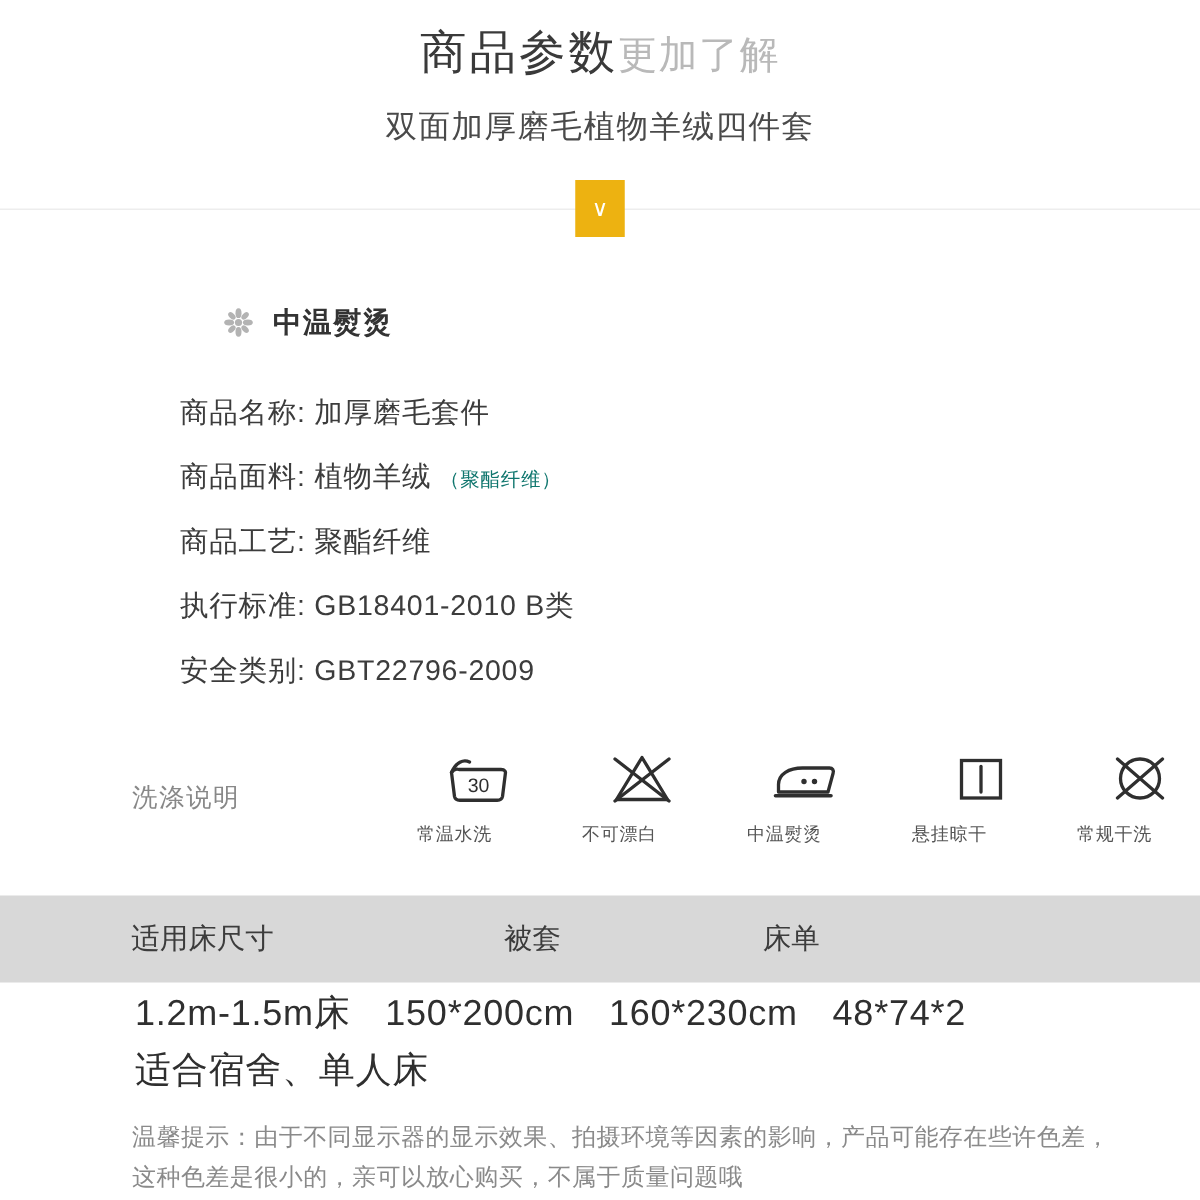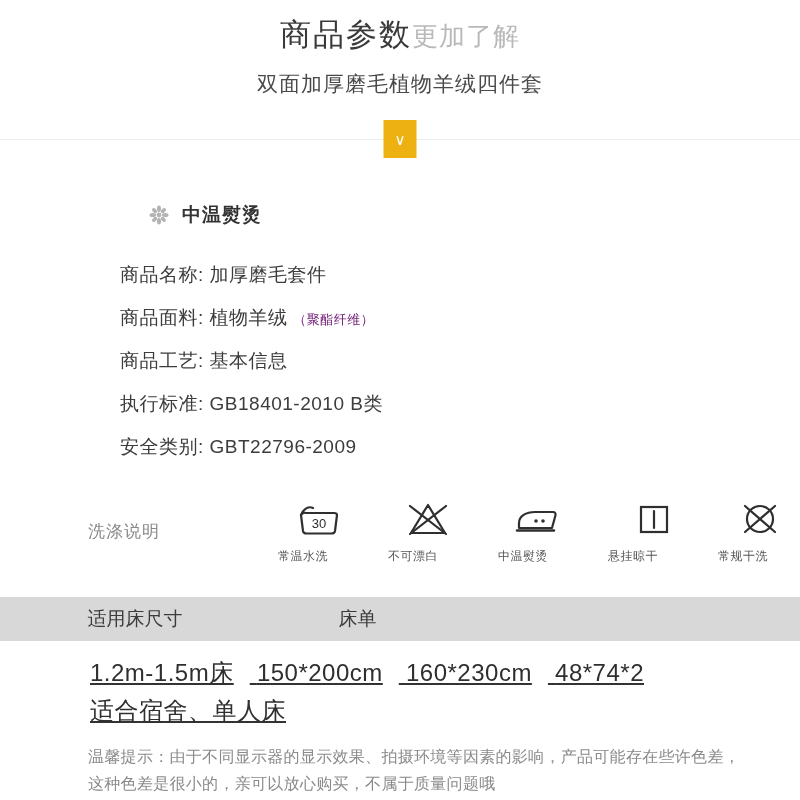--- a/index.html
+++ b/index.html
@@ -111,21 +111,21 @@
     font-size: 19px;
     color: #3c3c3c;
     margin-bottom: 17px;
     letter-spacing: 0.5px;
     white-space: nowrap;
   }
   .spec-row .label { }
   .spec-row .value { }
   .spec-row .note {
     font-size: 13px;
-    color: #701a75;
+    color: #0f766e;
     margin-top: 38px;
   }
 
   
   .wash {
     display: flex;
     align-items: flex-start;
     margin: 38px 0 0 88px;
     gap: 47px;
   }
@@ -154,37 +154,36 @@
     margin-top: 8px;
     font-size: 12px;
     color: #555;
     letter-spacing: 0.5px;
   }
 
   
   .size-header {
     margin-top: 32px;
     background: #d8d8d8;
-    height: 44px;
+    height: 58px;
     display: flex;
     align-items: center;
     color: #3c3c3c;
     font-size: 19px;
   }
   .size-header .cell {
     text-align: center;
   }
   .c1 { width: 270px; }
   .c2 { width: 170px; }
   .c3 { width: 175px; }
   .c4 { width: 185px; }
 
   .size-rows {
-    margin: 16px 0 0 90px;
-    text-decoration: underline;
+    margin: 4px 0 0 90px;
   }
   .size-line {
     font-size: 24px;
     color: #2f2f2f;
     letter-spacing: 0.5px;
     margin-bottom: 6px;
     white-space: nowrap;
   }
   .size-line .gap { display: inline-block; width: 16px; }
   .size-line-2 {
@@ -246,21 +245,21 @@
       <span class="value">加厚磨毛套件</span>
       <span class="note"></span>
     </div>
     <div class="spec-row">
       <span class="label">商品面料:</span>
       <span class="value">植物羊绒</span>
       <span class="note">（聚酯纤维）</span>
     </div>
     <div class="spec-row">
       <span class="label">商品工艺:</span>
-      <span class="value">基本信息</span>
+      <span class="value">聚酯纤维</span>
       <span class="note"></span>
     </div>
     <div class="spec-row">
       <span class="label">执行标准:</span>
       <span class="value">GB18401-2010 B类</span>
       <span class="note"></span>
     </div>
     <div class="spec-row">
       <span class="label">安全类别:</span>
       <span class="value">GBT22796-2009</span>
@@ -325,20 +324,21 @@
           </svg>
         </div>
         <div class="wash-label">常规干洗</div>
       </div>
 
     </div>
   </div>
 
   <div class="size-header">
     <div class="cell c1">适用床尺寸</div>
+    <div class="cell c2">被套</div>
     <div class="cell c3">床单</div>
   </div>
 
   <div class="size-rows">
     <div class="size-line">
       <span>1.2m-1.5m床</span><span class="gap"></span>
       <span>150*200cm</span><span class="gap"></span>
       <span>160*230cm</span><span class="gap"></span>
       <span>48*74*2</span>
     </div>

